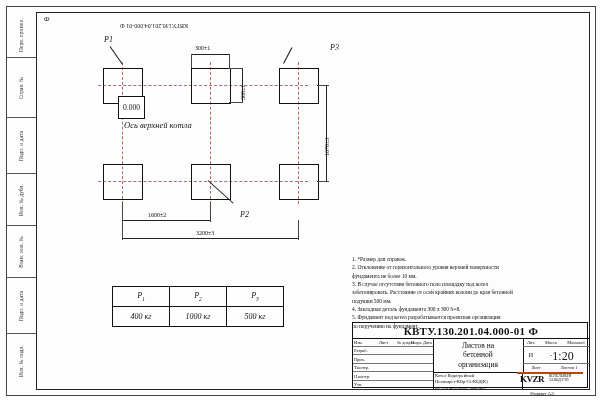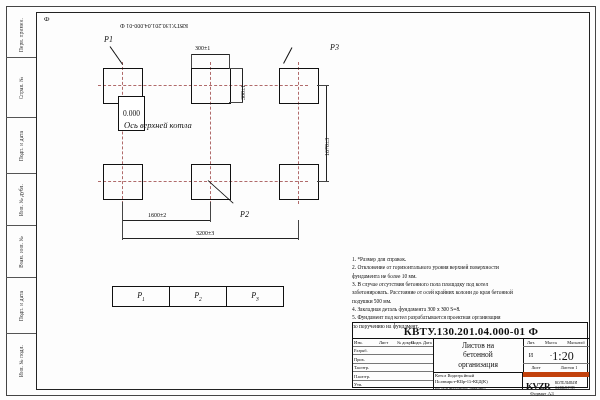--- a/index.html
+++ b/index.html
@@ -23,21 +23,21 @@
   .dash{position:absolute;background:transparent;border-top:1px dashed #b06a6a;height:0;}
   .dashv{position:absolute;border-left:1px dashed #b06a6a;width:0;}
   .dim{position:absolute;border-top:1px solid #222;height:0;}
   .dimv{position:absolute;border-left:1px solid #222;width:0;}
   .ext{position:absolute;border-left:1px solid #444;width:0;}
   .exth{position:absolute;border-top:1px solid #444;height:0;}
   .dimlabel{position:absolute;font-size:6px;color:#111;white-space:nowrap;}
   .dimlabel.vert{transform:rotate(-90deg);transform-origin:left top;}
   .leader{position:absolute;border-top:1px solid #111;height:0;transform-origin:left center;}
   .pl{position:absolute;font-size:8px;font-style:italic;color:#111;}
-  .zero{position:absolute;border:1px solid #111;padding:12px 4px;font-size:7.5px;color:#111;background:#fff;}
+  .zero{position:absolute;border:1px solid #111;padding:6px 4px;font-size:7.5px;color:#111;background:#fff;}
   .axis-text{position:absolute;font-size:8.5px;font-style:italic;color:#111;white-space:nowrap;}
 
   
   .loads{position:absolute;left:112px;top:286px;border-collapse:collapse;}
   .loads td{border:1px solid #111;width:54px;height:17px;text-align:center;font-size:8px;font-style:italic;color:#111;}
   .loads td.h{font-style:italic;}
 
   
   .notes{position:absolute;left:352px;top:256px;width:232px;font-size:5.4px;line-height:1.45;color:#111;}
   .notes div{margin-bottom:0.5px;}
@@ -53,21 +53,21 @@
   .tb .lgrid .r .c3{position:absolute;left:44px;top:1.5px;}
   .tb .lgrid .r .c4{position:absolute;left:58px;top:1.5px;}
   .tb .lgrid .r .c5{position:absolute;left:70px;top:1.5px;}
   .tb .mid{position:absolute;left:80px;top:15px;width:90px;height:34px;border-right:1px solid #111;border-bottom:1px solid #111;
     display:flex;flex-direction:column;align-items:center;justify-content:center;font-size:7.5px;color:#111;line-height:1.25;}
   .tb .mid2{position:absolute;left:80px;top:49px;width:90px;height:17px;border-right:1px solid #111;font-size:4.6px;color:#111;padding:1px 2px;box-sizing:border-box;line-height:1.3;}
   .tb .right{position:absolute;left:170px;top:15px;width:66px;height:51px;}
   .tb .right .rr{position:absolute;left:0;width:66px;box-sizing:border-box;}
   .tb .rh{height:8.5px;border-bottom:1px solid #777;}
   .tb .cellx{position:absolute;top:0;height:100%;box-sizing:border-box;font-size:4.4px;color:#111;text-align:center;padding-top:1.5px;}
-  .tb .logo{position:absolute;left:170px;top:49px;width:66px;height:17px;border-top:5px solid #c2410c;display:flex;align-items:center;}
+  .tb .logo{position:absolute;left:164px;top:49px;width:66px;height:17px;border-top:2px solid #c2410c;display:flex;align-items:flex-start;}
   .tb .logo .lg{font-size:9px;font-weight:bold;color:#111;padding-left:3px;letter-spacing:-.5px;}
   .tb .logo .lt{font-size:3.6px;color:#111;padding-left:3px;line-height:1.2;}
   .format{position:absolute;left:530px;top:391px;font-size:5px;color:#111;}
 </style>
 </head>
 <body>
 
 <div id="sheet">
 
   <div class="frame-outer"></div>
@@ -170,20 +170,25 @@
 
     <div class="axis-text" style="left:64px;top:86px;">Ось верхней котла</div>
   </div>
 
   <table class="loads">
     <tbody>
         <tr>
       <td class="h"><span>Р</span><sub style="font-size:5.5px">1</sub></td>
       <td class="h"><span>Р</span><sub style="font-size:5.5px">2</sub></td>
       <td class="h"><span>Р</span><sub style="font-size:5.5px">3</sub></td>
+    </tr>
+    <tr>
+      <td>400 кг</td>
+      <td>1000 кг</td>
+      <td>500 кг</td>
     </tr>
   </tbody>
     </table>
 
   <div class="notes">
     <div>1. *Размер для справок.</div>
     <div>2. Отклонение от горизонтального уровня верхней поверхности</div>
     <div>фундамента не более 10 мм.</div>
     <div>3. В случае отсутствия бетонного пола площадку под котел</div>
     <div>забетонировать. Расстояние от осей крайних колонн до края бетонной</div>

